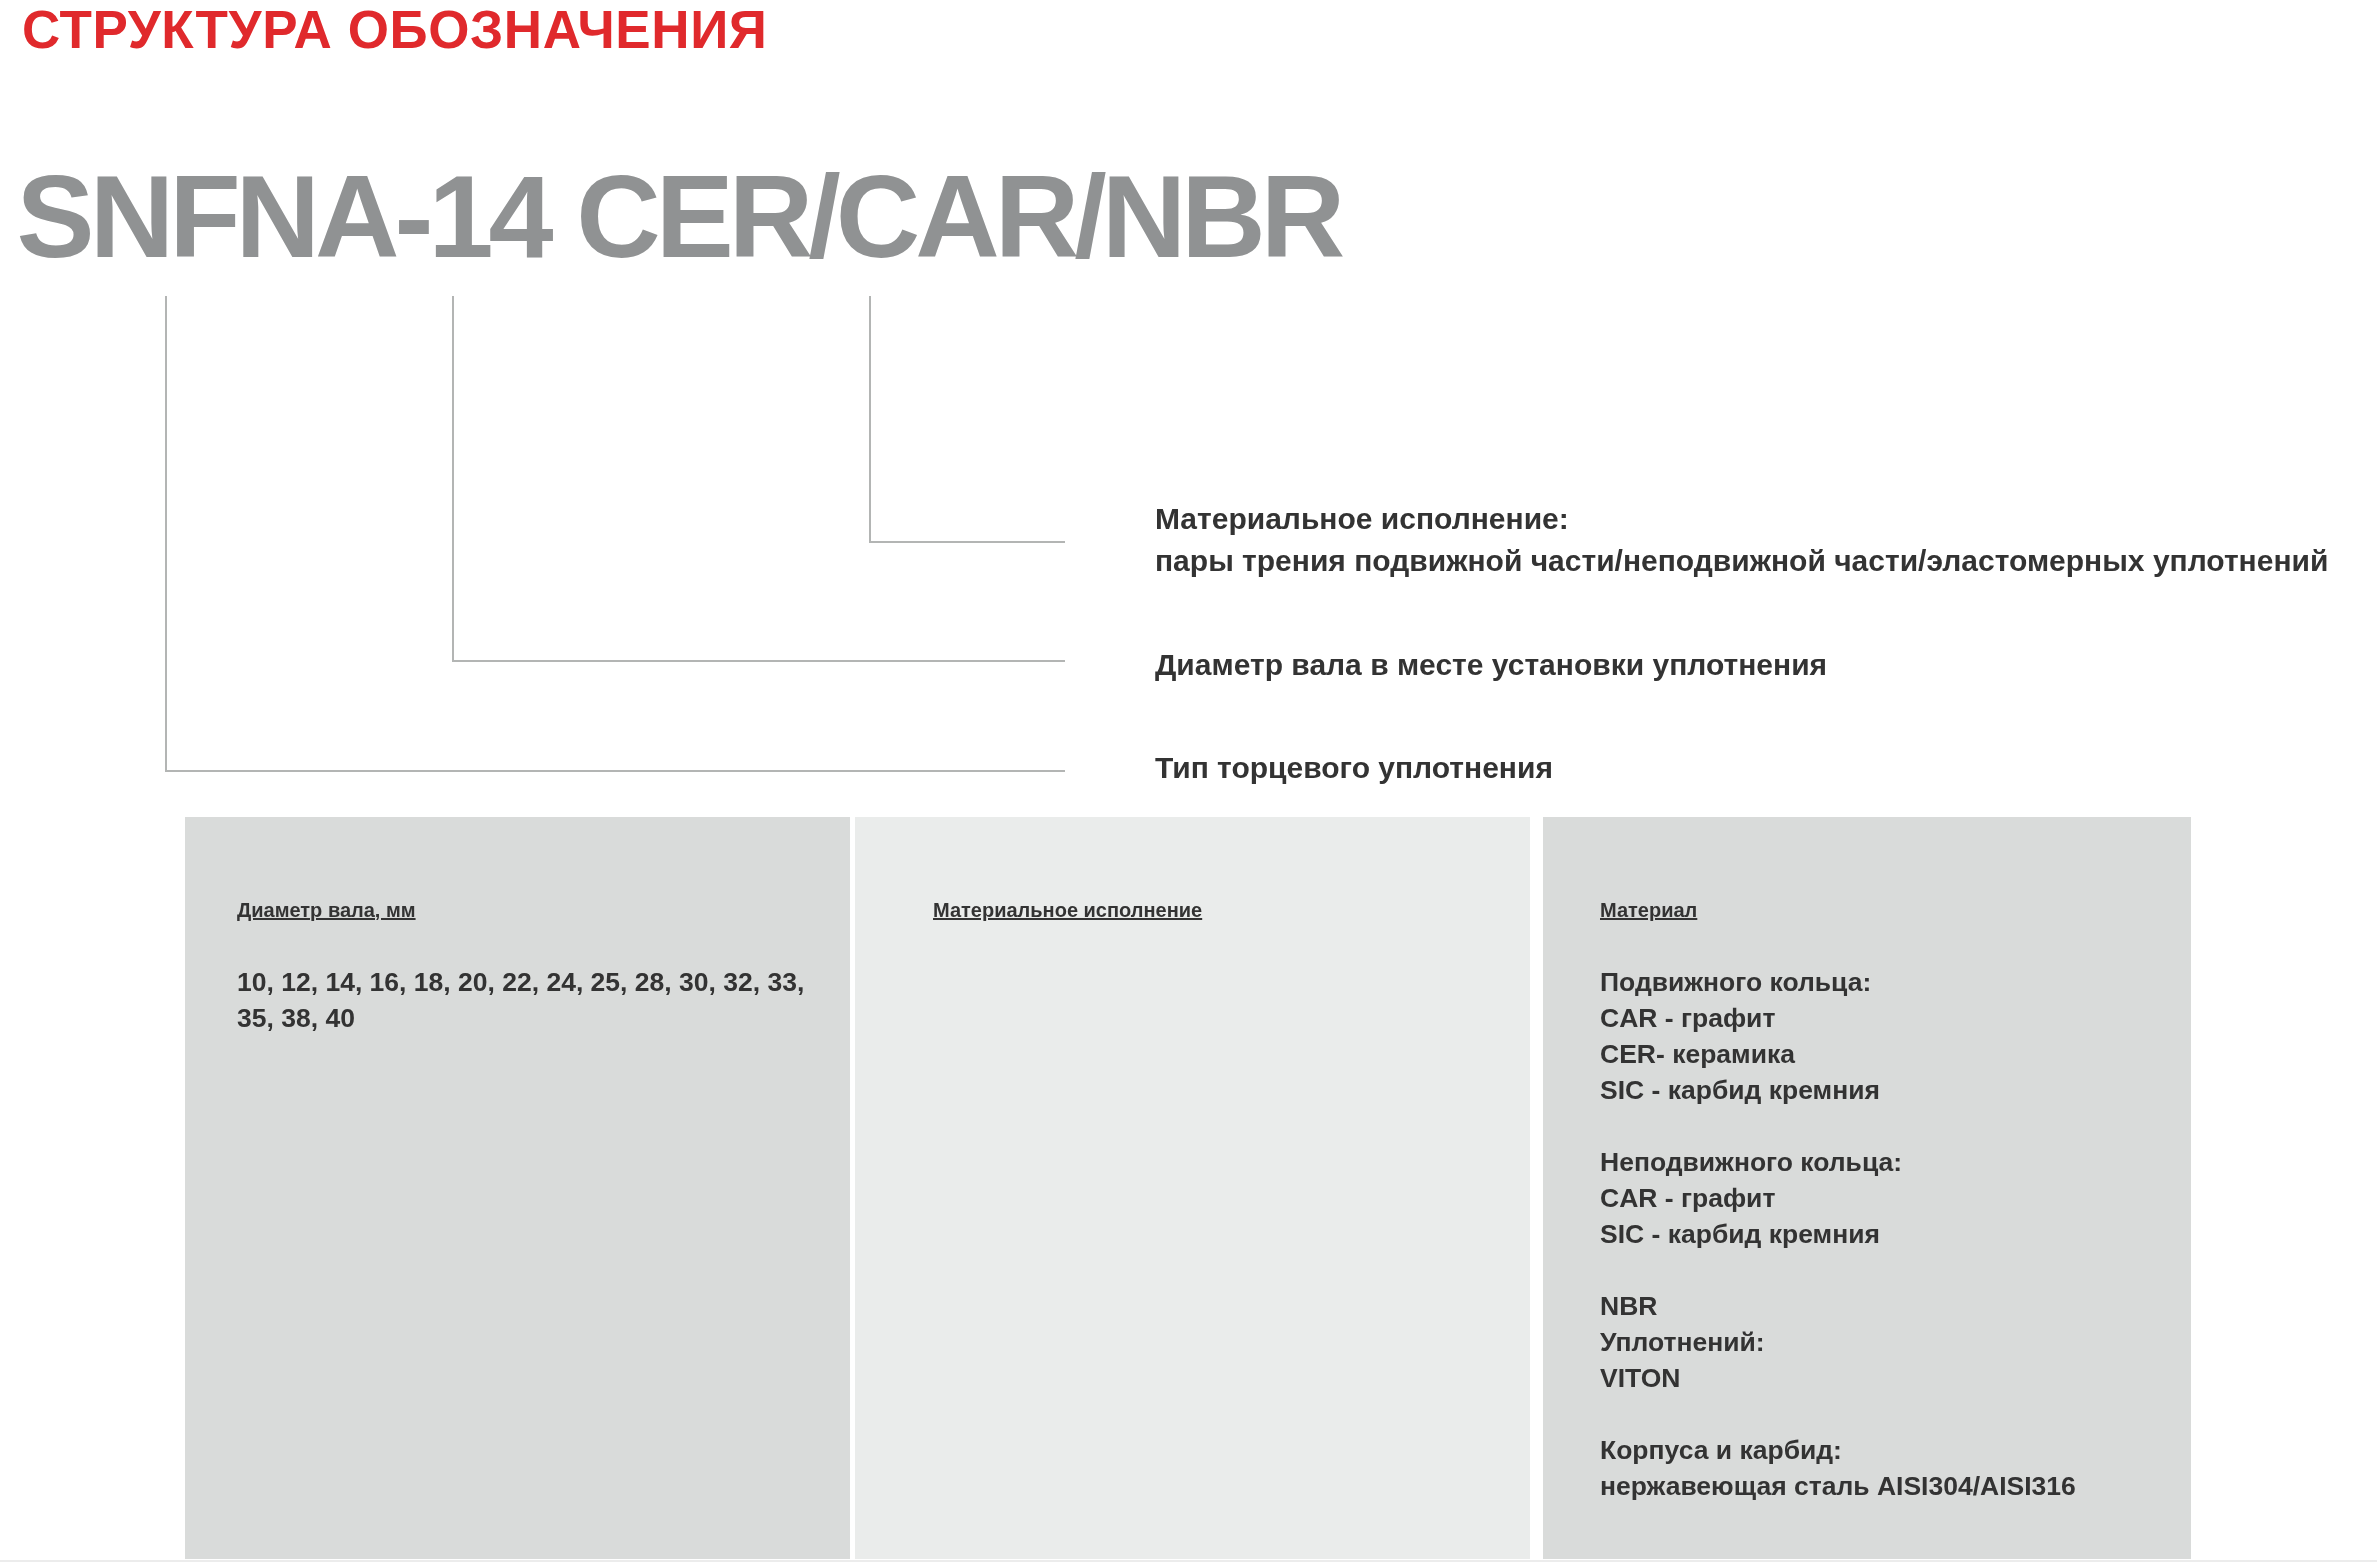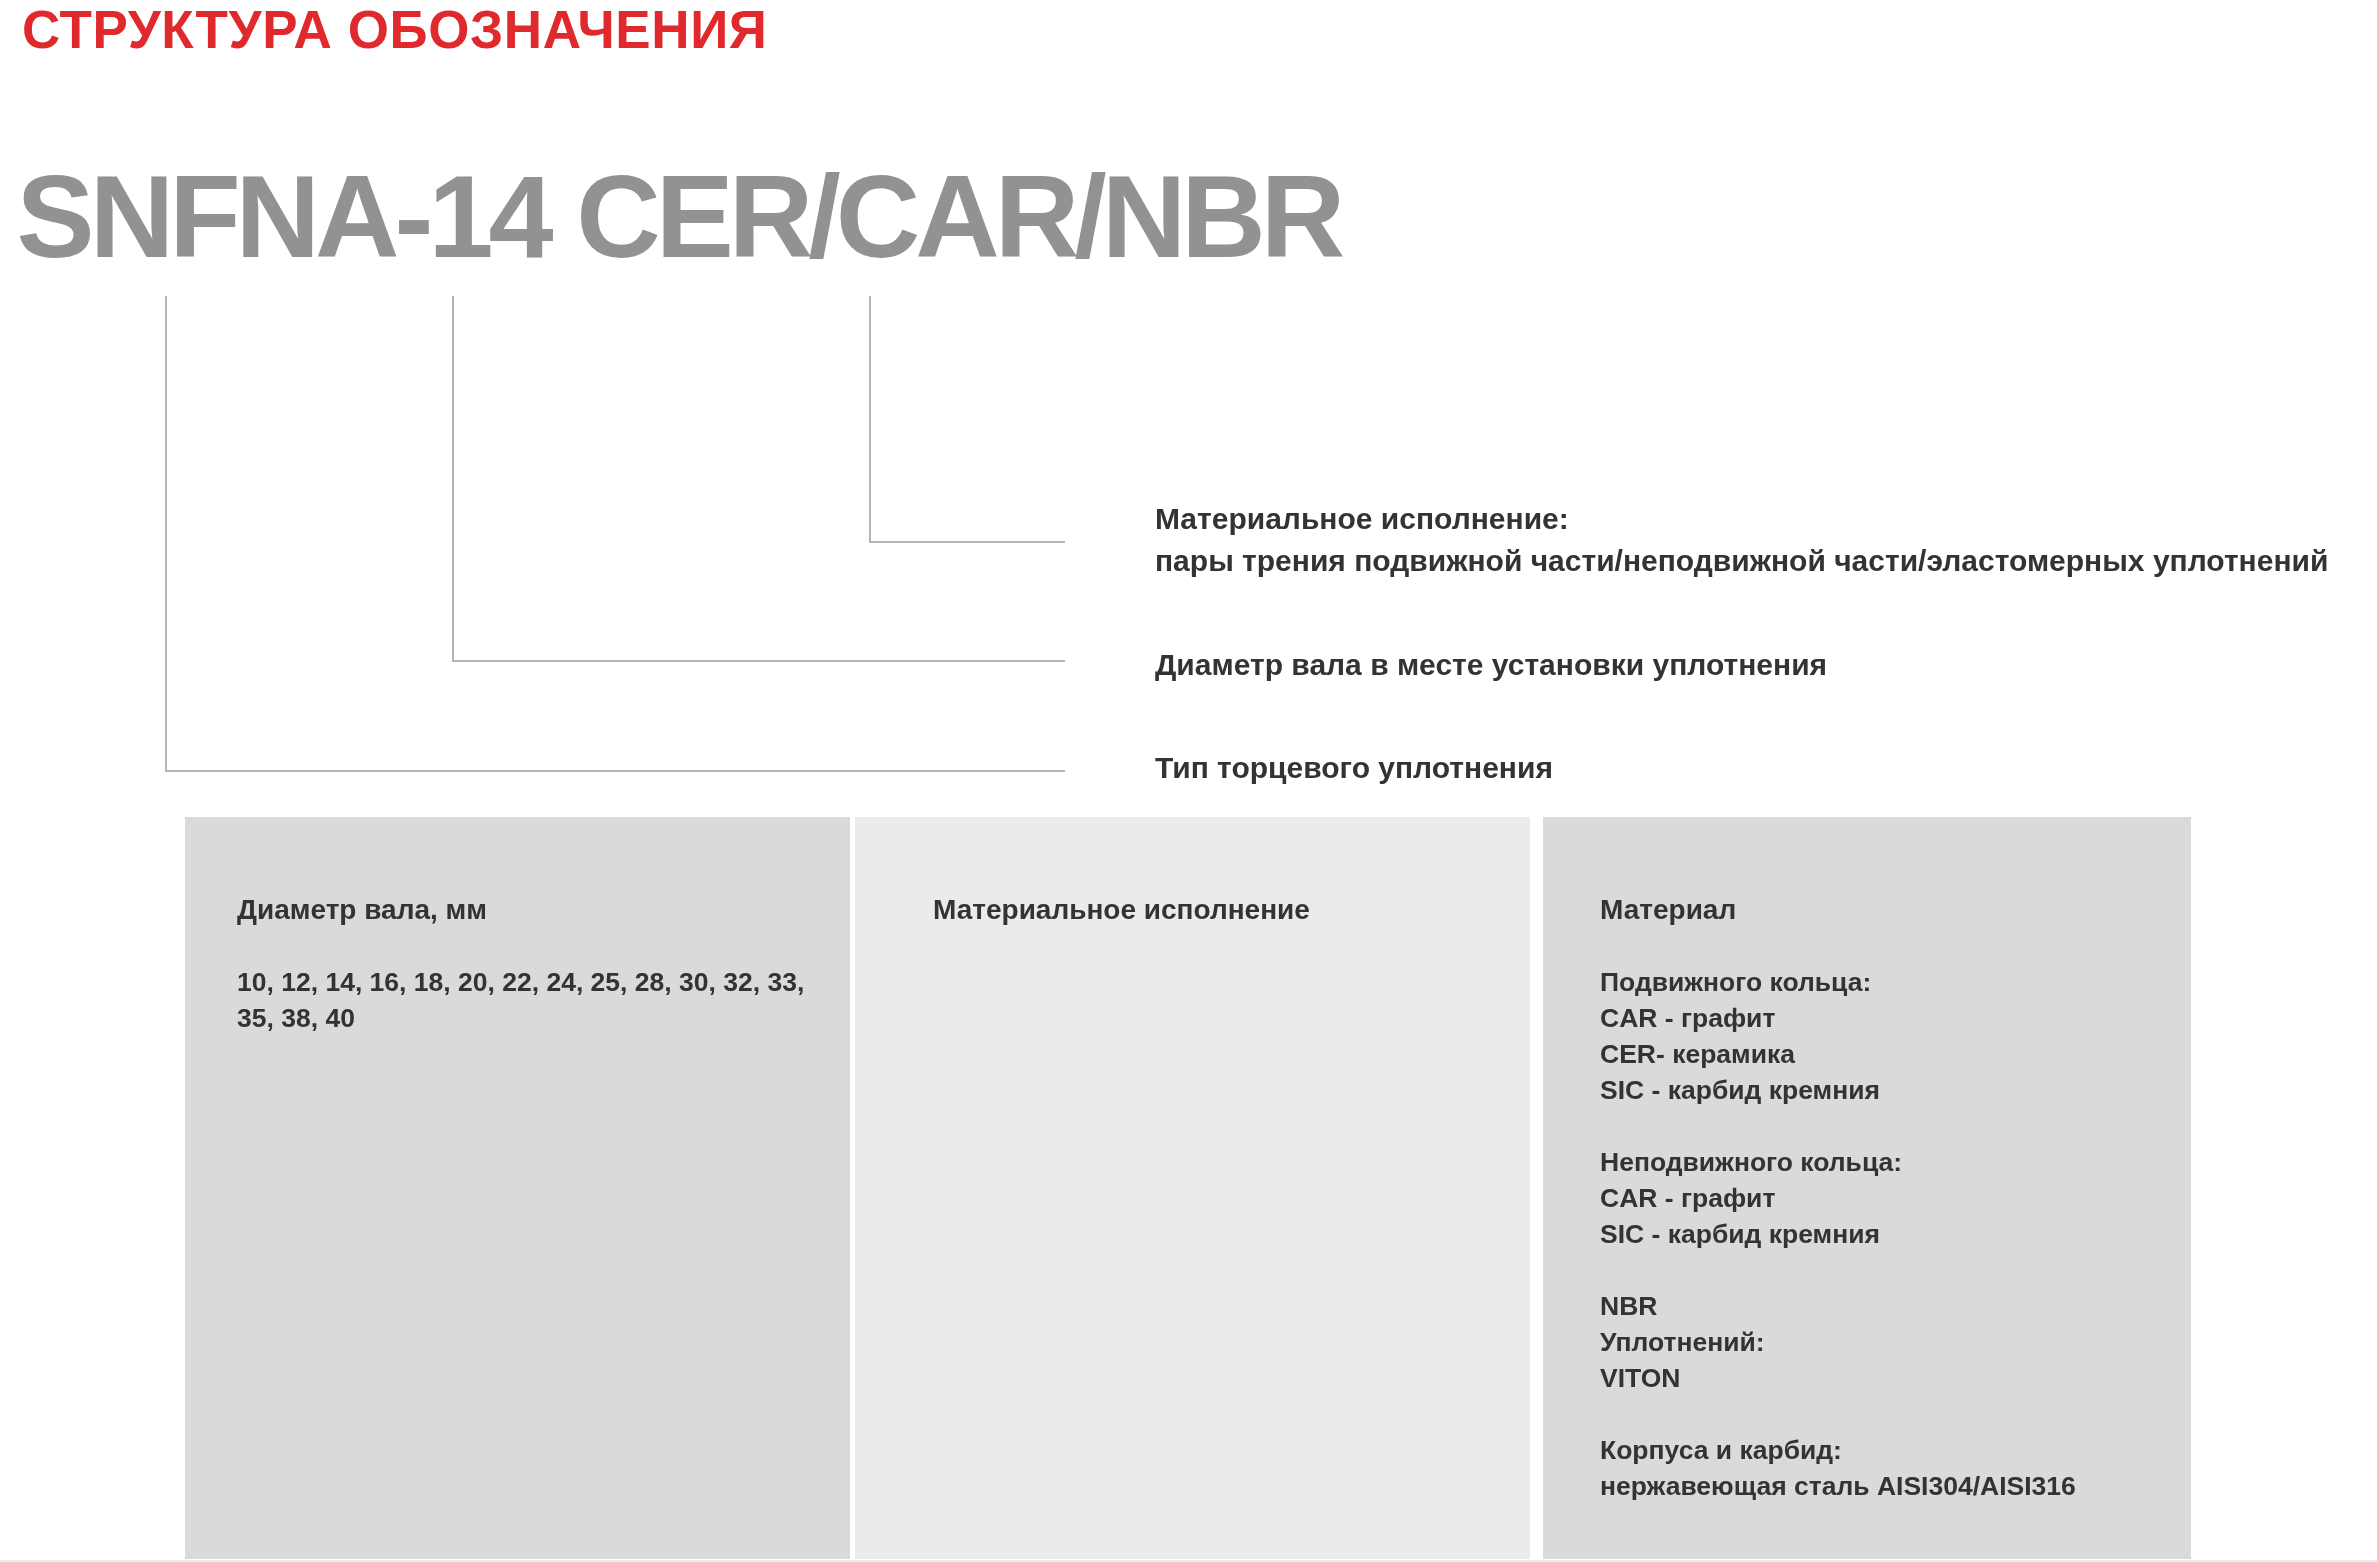--- a/index.html
+++ b/index.html
@@ -61,24 +61,25 @@
     position:absolute;
     top:817px;
     height:742px;
     color:var(--text-dark);
     overflow:hidden;
   }
   .box1{left:185px;width:665px;background:var(--box-dark-bg);padding:75px 18.5px 0 52px;}
   .box2{left:855px;width:675px;background:var(--box-light-bg);padding:75px 18.5px 0 78px;}
   .box3{left:1543px;width:648px;background:var(--box-dark-bg);padding:75px 18.5px 0 57px;}
   .box-header{
-    font-size:28px;
+    font-size:20px;
     line-height:36px;
     margin-bottom:36px;
     white-space:nowrap;
+    text-decoration:underline;
   }
   .bl{
     font-size:26.5px;
     line-height:36px;
     height:36px;
     white-space:nowrap;
   }
   .box3 .bl{line-height:36px;height:36px;}
   .footer-strip{
     position:absolute;

